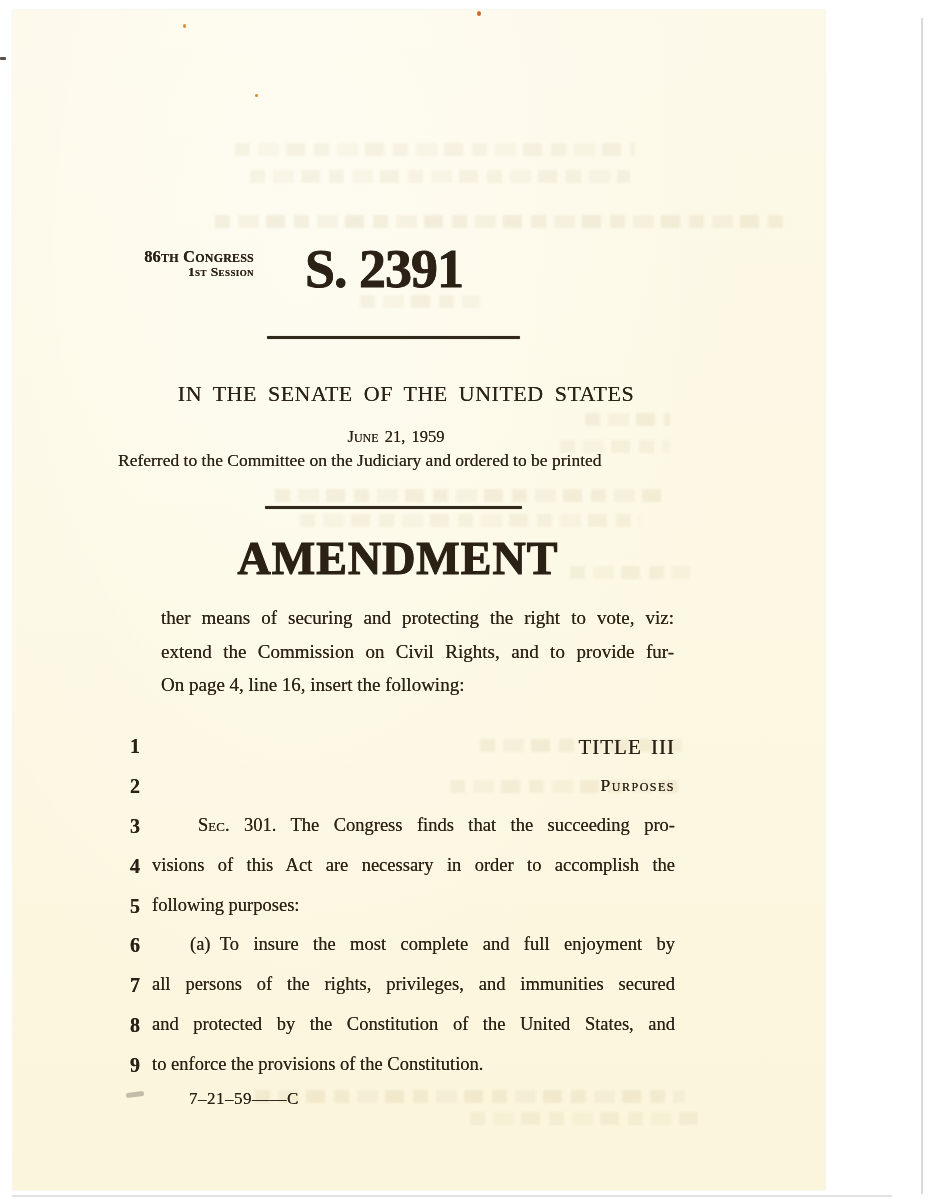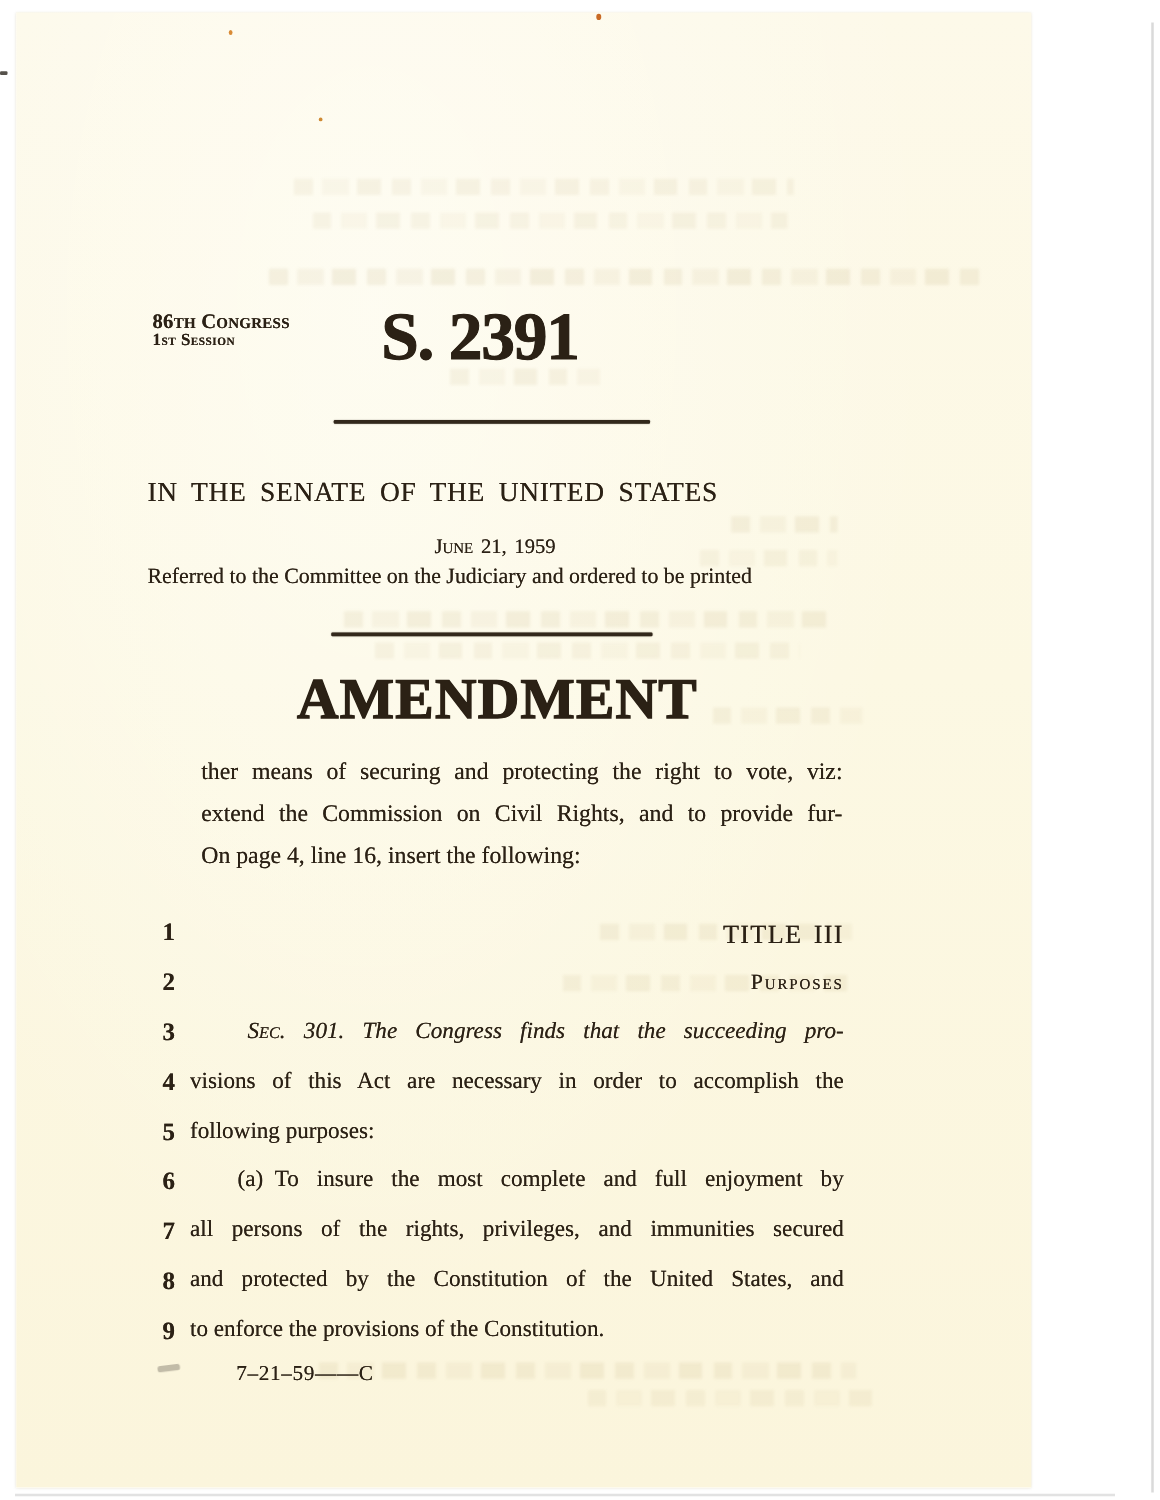--- a/index.html
+++ b/index.html
@@ -28,46 +28,46 @@
   .ghost{
     position:absolute;height:13px;filter:blur(1.2px);opacity:.5;pointer-events:none;
     background:repeating-linear-gradient(90deg,
       rgba(172,148,88,.22) 0 15px, rgba(172,148,88,0) 15px 23px,
       rgba(172,148,88,.15) 23px 44px, rgba(172,148,88,0) 44px 51px,
       rgba(172,148,88,.24) 51px 70px, rgba(172,148,88,0) 70px 79px);
   }
   
   .ink{position:absolute;text-shadow:0 0 .5px rgba(43,33,21,.85);}
   .sc{font-variant:small-caps;}
-  .congress{left:122px;top:249px;width:132px;text-align:left;font-weight:700;line-height:15px;}
+  .congress{left:122px;top:249px;width:132px;text-align:right;font-weight:700;line-height:15px;}
   .congress .l1{font-size:16.5px;letter-spacing:.2px;}
   .congress .l2{font-size:13.5px;letter-spacing:.4px;}
   .billnum{left:305px;top:238px;font-size:54px;font-weight:700;letter-spacing:-1px;
            -webkit-text-stroke:.8px #2b2115;}
   .rule{position:absolute;background:#32281b;height:2.5px;border-radius:1px;box-shadow:0 0 1px rgba(50,40,27,.6);}
   .rule1{left:267px;top:336px;width:253px;}
   .rule2{left:265px;top:506px;width:257px;}
-  .senate{left:118px;top:381px;width:556px;text-align:left;font-size:22px;
+  .senate{left:128px;top:381px;width:556px;text-align:center;font-size:22px;
           letter-spacing:.5px;word-spacing:5px;}
   .dateline{left:118px;top:427px;width:556px;text-align:center;font-size:16.5px;word-spacing:2px;font-weight:500;}
   .referred{left:118px;top:450px;width:556px;text-align:left;font-size:17.5px;}
   .amendment{left:118px;top:532px;width:560px;text-align:center;font-size:46px;font-weight:700;
              letter-spacing:1px;-webkit-text-stroke:1.1px #2b2115;}
   .preamble{left:127px;top:601px;width:547px;font-size:19px;line-height:33.5px;}
   .pline{padding-left:34px;}
   .pline.first{padding-left:0;}
   .pline.just{text-align:justify;text-align-last:justify;}
   .bline{position:absolute;left:128px;width:547px;}
   .lnum{position:absolute;left:2px;top:0;font-weight:700;font-size:20px;}
   .ltext{margin-left:24px;font-size:18.5px;}
   .ltext.just{text-align:justify;text-align-last:justify;}
   .ltext.center{text-align:right;}
   .ltext.title-line{font-size:21px;letter-spacing:1px;word-spacing:3px;}
   .ltext.purposes-line{font-size:17.5px;letter-spacing:1.5px;}
-  .ltext.ind46{padding-left:46px;font-style:italic;}
+  .ltext.ind46{padding-left:46px;}
   .ltext.ind38{padding-left:38px;}
   .footer-code{left:189px;top:1089px;font-size:17px;letter-spacing:.5px;}
 </style>
 </head>
 <body>
 
 <div class="paper"></div>
 
 <div class="ghost" style="left:235px;top:143px;width:400px;opacity:.40"></div>
 <div class="ghost" style="left:250px;top:170px;width:380px;opacity:.38"></div>

